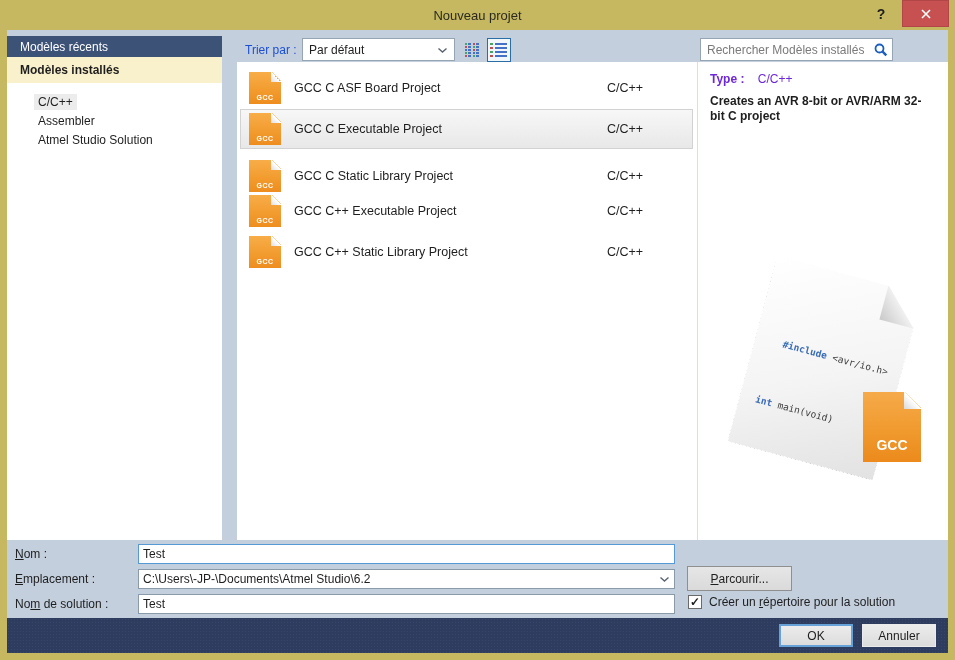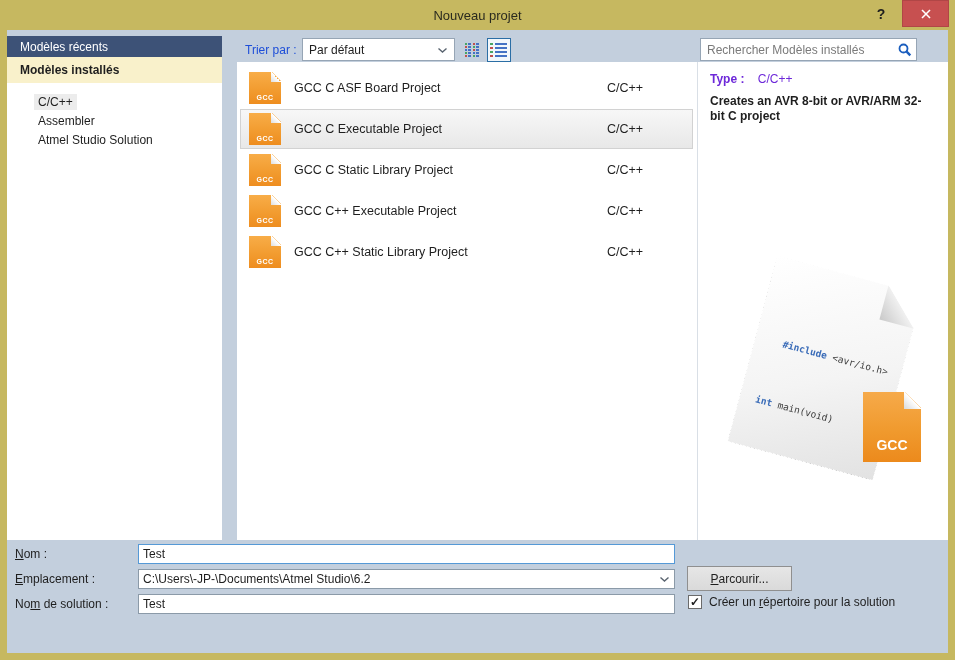--- a/index.html
+++ b/index.html
@@ -23,21 +23,21 @@
   .tree-item { line-height: 18px; margin-bottom: 1px; cursor: default; }
   .tree-item.selected > span { background: #ececec; padding: 1px 4px; margin-left: -4px; }
 
   
   .sort-label { position: absolute; left: 238px; top: 13px; font-size: 12px; color: #1d4ed8; }
   .sort-combo { position: absolute; left: 295px; top: 8px; width: 153px; height: 23px; background: #ffffff; border: 1px solid #96a5b5; font-size: 12px; color: #1e1e1e; display: flex; align-items: center; padding: 0 6px; }
   .sort-combo .chev { margin-left: auto; }
   .view-icon { position: absolute; top: 9px; width: 22px; height: 22px; display: flex; align-items: center; justify-content: center; }
   .view-icon.small-v { left: 455px; }
   .view-icon.medium-v { left: 480px; width: 24px; height: 24px; top: 8px; border: 1px solid #2b6ea5; background: #f2f7fb; }
-  .search-box { position: absolute; left: 693px; top: 8px; width: 217px; height: 23px; background: #ffffff; border: 1px solid #96a5b5; display: flex; align-items: center; }
+  .search-box { position: absolute; left: 693px; top: 8px; width: 193px; height: 23px; background: #ffffff; border: 1px solid #96a5b5; display: flex; align-items: center; }
   .search-box input { flex: 1; border: none; outline: none; font-family: "Liberation Sans", sans-serif; font-size: 12px; color: #444; padding: 0 6px; background: transparent; }
   .search-box input::placeholder { color: #7a7a7a; }
   .search-glyph { width: 22px; display: flex; align-items: center; justify-content: center; }
 
   
   .list-panel { position: absolute; left: 230px; top: 32px; width: 460px; height: 478px; background: #ffffff; overflow: hidden; }
   .v-sep { position: absolute; left: 690px; top: 32px; width: 1px; height: 478px; background: #d9dfe6; }
   .tpl-row { position: absolute; left: 3px; width: 453px; height: 40px; display: flex; align-items: center; border: 1px solid transparent; cursor: default; }
   .tpl-row.selected { background: linear-gradient(180deg, #f7f7f7 0%, #e8e8e8 100%); border: 1px solid #d2d2d2; }
   .tpl-name { margin-left: 13px; font-size: 12.5px; color: #1e1e1e; }
@@ -192,21 +192,21 @@
         <div class="tpl-cat">C/C++</div>
       </div>
       <div class="tpl-row selected" style="top:47px;">
         <div class="gcc-icon">
             <div class="fold"></div>
             <div class="lbl">GCC</div>
           </div>
         <div class="tpl-name">GCC C Executable Project</div>
         <div class="tpl-cat">C/C++</div>
       </div>
-      <div class="tpl-row" style="top:88px;">
+      <div class="tpl-row" style="top:94px;">
         <div class="gcc-icon">
             <div class="fold"></div>
             <div class="lbl">GCC</div>
           </div>
         <div class="tpl-name">GCC C Static Library Project</div>
         <div class="tpl-cat">C/C++</div>
       </div>
       <div class="tpl-row" style="top:129px;">
         <div class="gcc-icon">
             <div class="fold"></div>
@@ -279,15 +279,23 @@
 
     <div class="chk-wrap">
       <div class="chk-box">
         <span>✓</span>
       </div>
       <div class="chk-label">
         <span>Créer un </span><span class="u">r</span><span>épertoire pour la solution</span>
       </div>
     </div>
 
+    <div class="footer">
+      <div class="btn ok-btn">
+          <span>OK</span>
+        </div>
+      <div class="btn cancel-btn">
+          <span>Annuler</span>
+        </div>
+    </div>
 
   </div>
 </div>
 
 </body></html>

